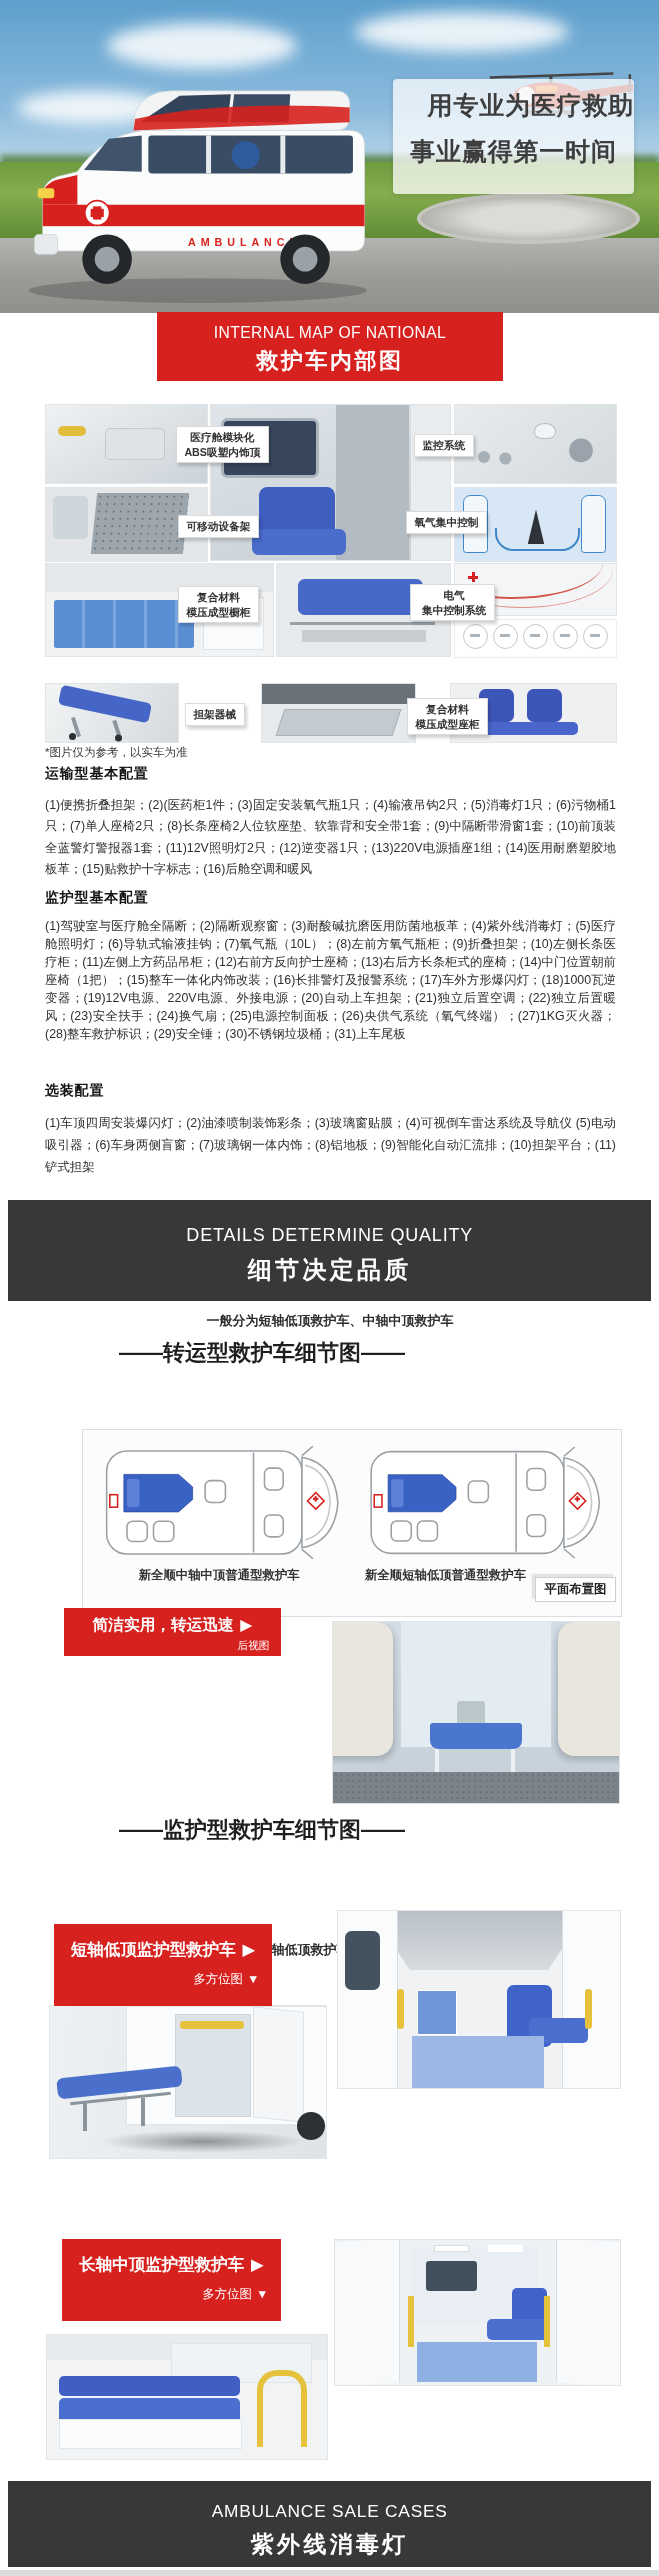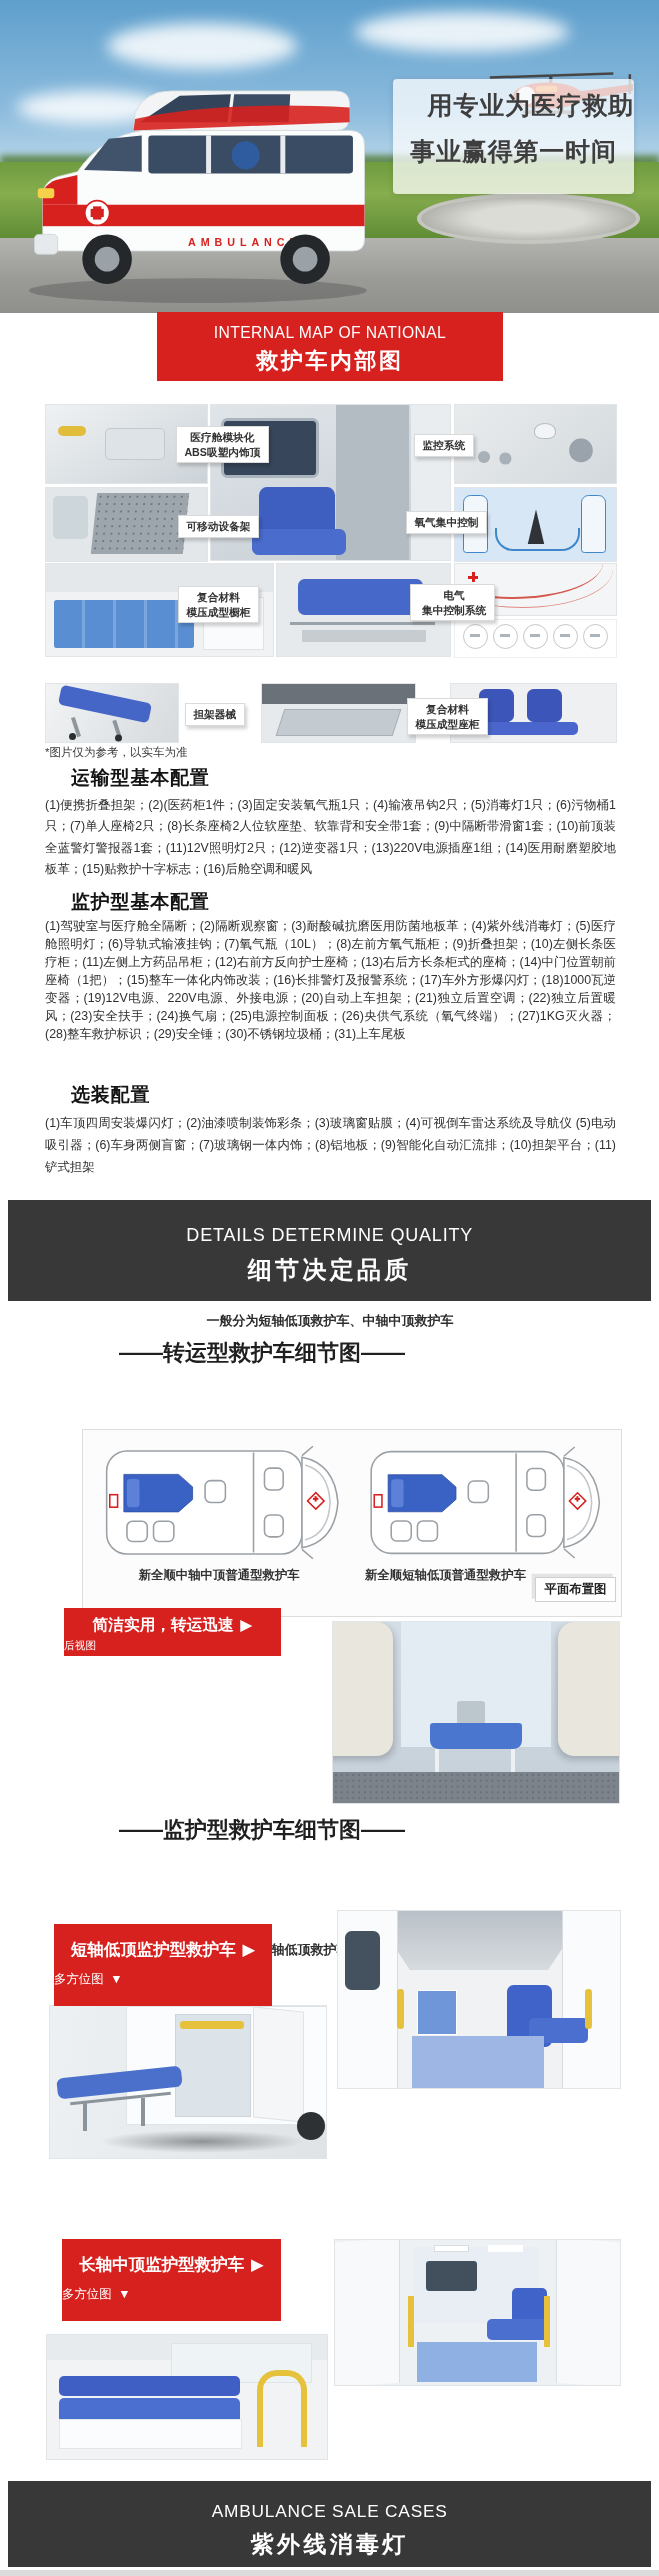--- a/index.html
+++ b/index.html
@@ -21,37 +21,37 @@
   
   .banner-red{position:absolute;left:157px;top:312px;width:346px;height:69px;background:#d7211e;color:#fff;text-align:center;z-index:6;}
   .banner-red .en{font-size:15.7px;padding-top:11.5px;letter-spacing:0.4px;}
   .banner-red .zh{font-size:22px;font-weight:bold;margin-top:4.1px;letter-spacing:2.5px;}
   
   .ph{position:absolute;overflow:hidden;border:0.8px solid #e2e5e7;background:#eef0f2;}
   .chip{position:absolute;background:#fff;border:0.8px solid #dadada;box-shadow:1.6px 2.5px 3.3px rgba(0,0,0,.18);padding:3.3px 7.4px;text-align:center;font-size:10.7px;font-weight:bold;color:#333;line-height:1.35;z-index:5;white-space:nowrap;}
   .circ{display:inline-block;width:23px;height:23px;border:1.6px solid #c3c7ca;border-radius:50%;margin:4.1px 2.5px 0 2.5px;position:relative;}
   .circ b{position:absolute;left:5.8px;top:9px;width:10px;height:3.3px;background:#aeb5ba;}
   
-  .h-cn{position:absolute;left:45px;width:569px;font-size:19px;font-weight:bold;color:#141414;letter-spacing:0.8px;margin-left:26px;}
+  .h-cn{position:absolute;left:45px;width:569px;font-size:14px;font-weight:bold;color:#141414;letter-spacing:0.8px;}
   .para{position:absolute;left:45px;width:571px;font-size:12.4px;color:#2f2f2f;text-align:justify;}
   .note{position:absolute;left:45px;font-size:11.5px;color:#3a3a3a;}
   
   .banner-dark{position:absolute;left:8.2px;width:643px;background:#383838;color:#fff;text-align:center;}
   .banner-dark .en{font-size:18px;letter-spacing:0.8px;}
   .banner-dark .zh{font-size:24px;font-weight:bold;margin-top:8.2px;letter-spacing:3.3px;}
   .center-h{position:absolute;left:0;width:524px;text-align:center;font-weight:bold;color:#1f1f1f;}
   .center-sub{position:absolute;left:0;width:660px;text-align:center;font-size:13px;font-weight:bold;color:#2d2d2d;}
   
   .planbox{position:absolute;left:82px;top:1429px;width:538px;height:186px;border:0.8px solid #ddd;background:#fcfcfc;}
   .plancap{position:absolute;font-size:12.4px;font-weight:bold;color:#333;text-align:center;}
   .planlabel{position:absolute;left:452px;top:147px;width:79px;height:23px;background:#fff;border:0.8px solid #cfcfcf;box-shadow:-3.3px -3.3px 0 #e4e4e4;font-size:12.4px;font-weight:bold;text-align:center;line-height:23px;color:#222;}
   
   .badge{position:absolute;background:#d7211e;color:#fff;z-index:5;}
   .badge .b1{text-align:center;font-weight:bold;}
-  .badge .b2{text-align:left;}
+  .badge .b2{text-align:right;font-family:Liberation Mono, monospace;}
   .arr{display:inline-block;margin-left:6.6px;}
 </style>
 </head>
 <body>
 
 <div id="page">
 
   <div class="hero">
     <div class="cloud" style="left:107px;top:23px;width:190px;height:46px;"></div>
     <div class="cloud" style="left:355px;top:11.5px;width:214px;height:40px;"></div>

